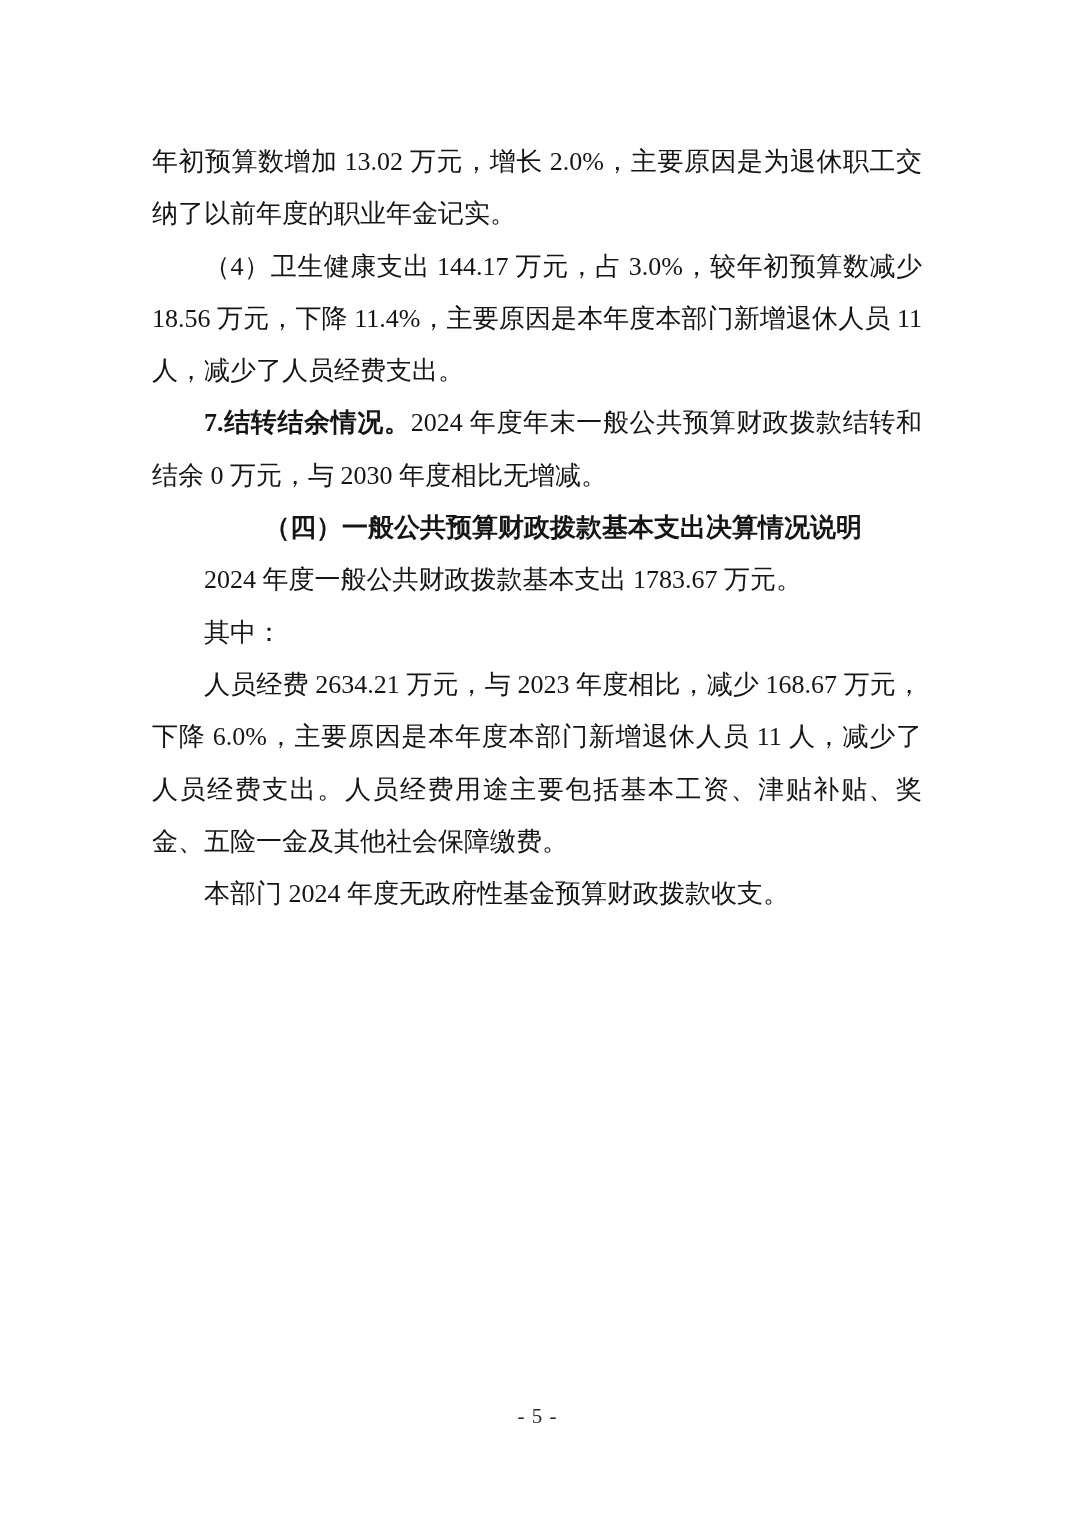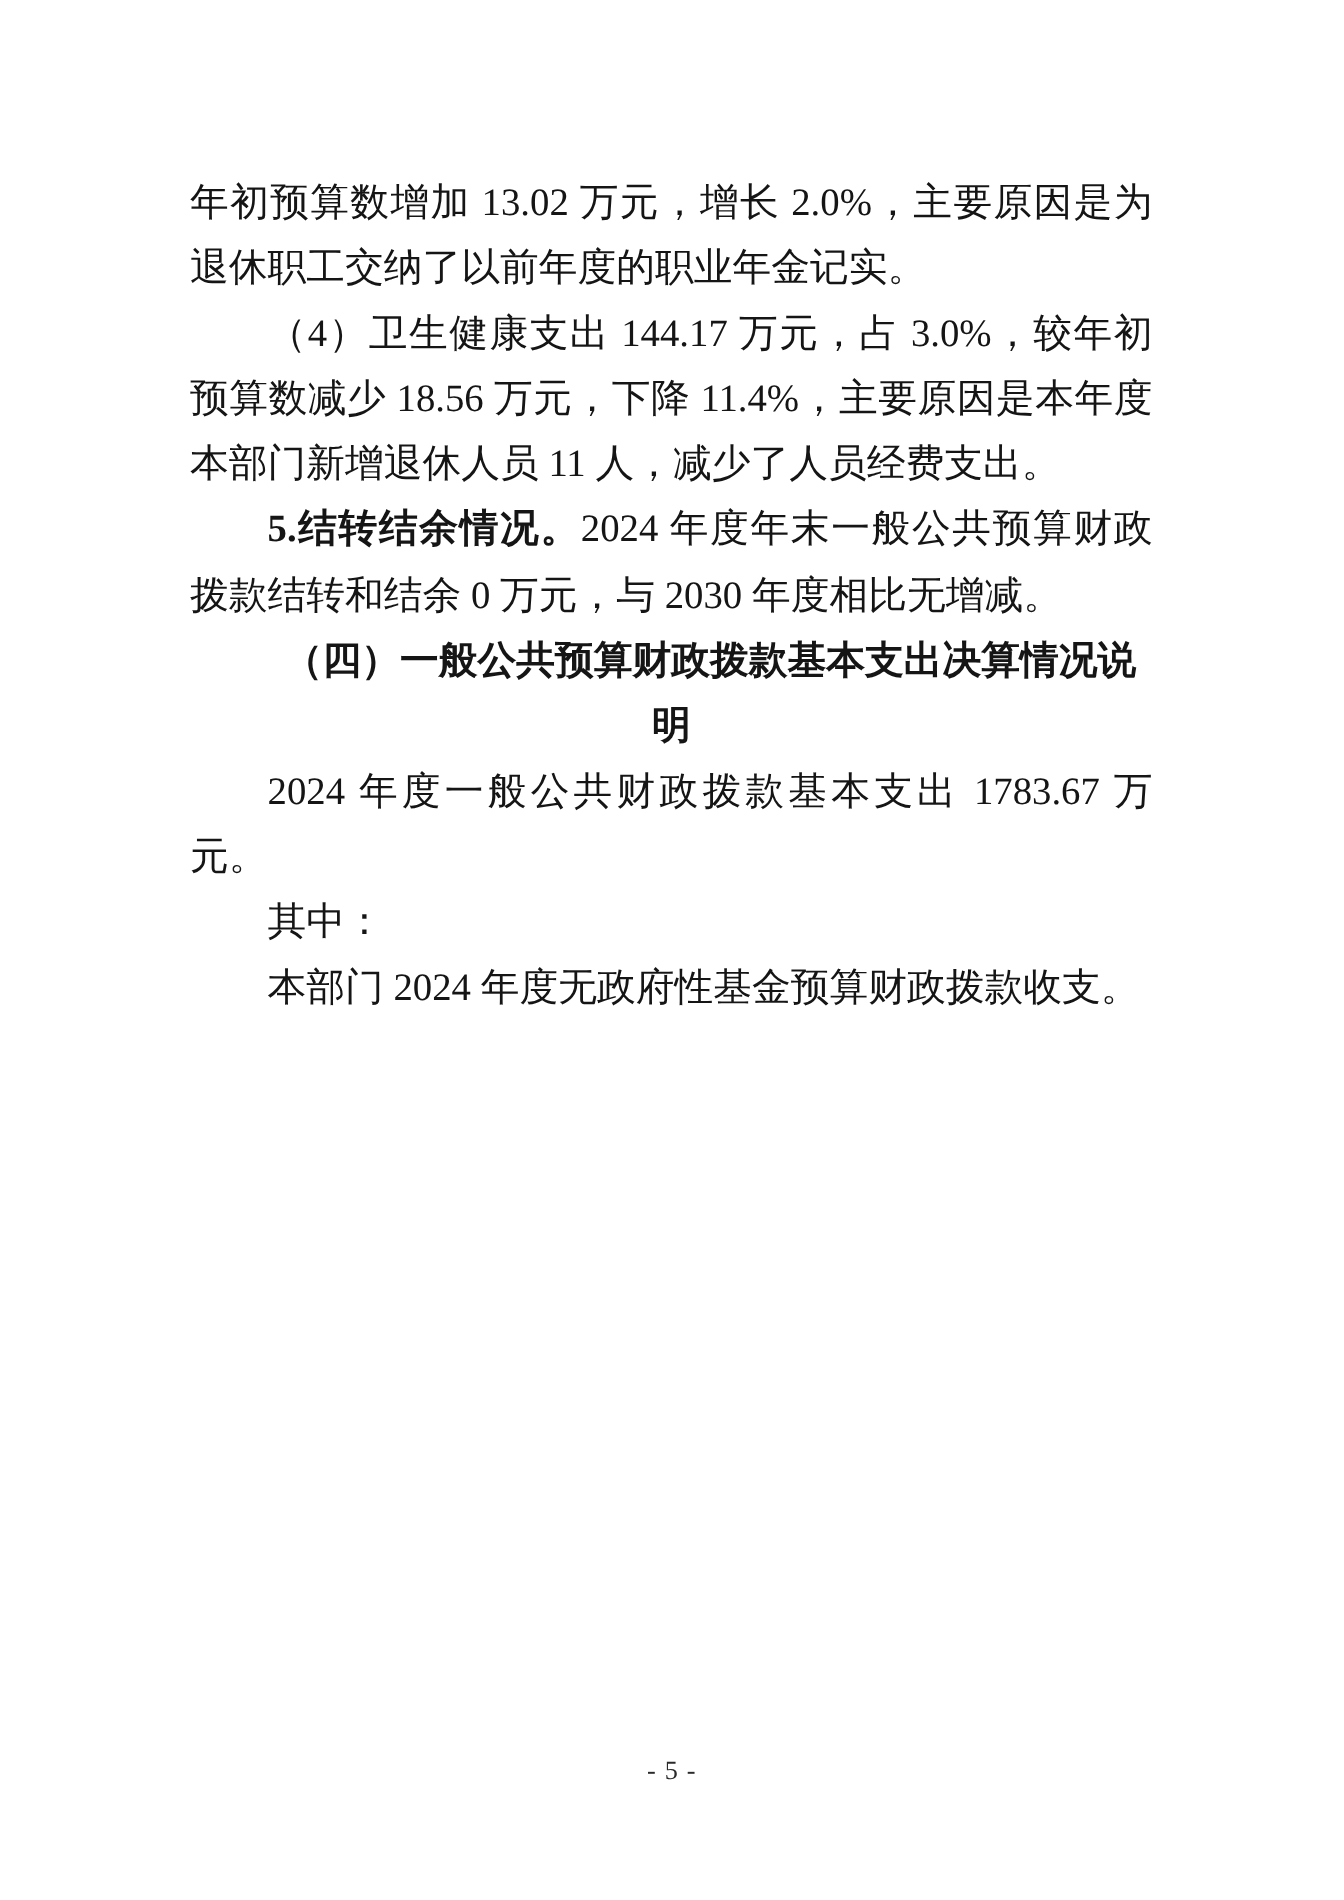--- a/index.html
+++ b/index.html
@@ -18,21 +18,21 @@
   }
   .content {
     position: absolute;
     left: 152px;
     top: 136px;
     width: 770px;
   }
   p.para {
     margin: 0;
     padding: 0;
-    font-size: 31px;
+    font-size: 26px;
     line-height: 52.3px;
     text-align: justify;
     text-justify: inter-ideograph;
     word-break: break-all;
   }
   p.indent {
     text-indent: 2em;
   }
   p.heading {
     font-weight: 700;
@@ -56,28 +56,29 @@
 <body>
 
 <div class="page">
   <div class="content">
 
     <p class="para">年初预算数增加 13.02 万元，增长 2.0%，主要原因是为退休职工交纳了以前年度的职业年金记实。</p>
 
     <p class="para indent">（4）卫生健康支出 144.17 万元，占 3.0%，较年初预算数减少 18.56 万元，下降 11.4%，主要原因是本年度本部门新增退休人员 11 人，减少了人员经费支出。</p>
 
 
-    <p class="para indent"><span class="bold-lead">5.结转结余情况。</span><span>2024 年度年末一般公共预算财政拨款结转和结余 0 万元，与 2030 年度相比无增减。</span></p>
+    <p class="para indent"><span class="bold-lead">7.结转结余情况。</span><span>2024 年度年末一般公共预算财政拨款结转和结余 0 万元，与 2030 年度相比无增减。</span></p>
 
     <p class="para indent heading">（四）一般公共预算财政拨款基本支出决算情况说明</p>
 
     <p class="para indent">2024 年度一般公共财政拨款基本支出 1783.67 万元。</p>
 
     <p class="para indent">其中：</p>
 
+    <p class="para indent">人员经费 2634.21 万元，与 2023 年度相比，减少 168.67 万元，下降 6.0%，主要原因是本年度本部门新增退休人员 11 人，减少了人员经费支出。人员经费用途主要包括基本工资、津贴补贴、奖金、五险一金及其他社会保障缴费。</p>
 
 
 
     <p class="para indent">本部门 2024 年度无政府性基金预算财政拨款收支。</p>
 
   </div>
 
   <div class="footer">- 5 -</div>
 </div>
 

